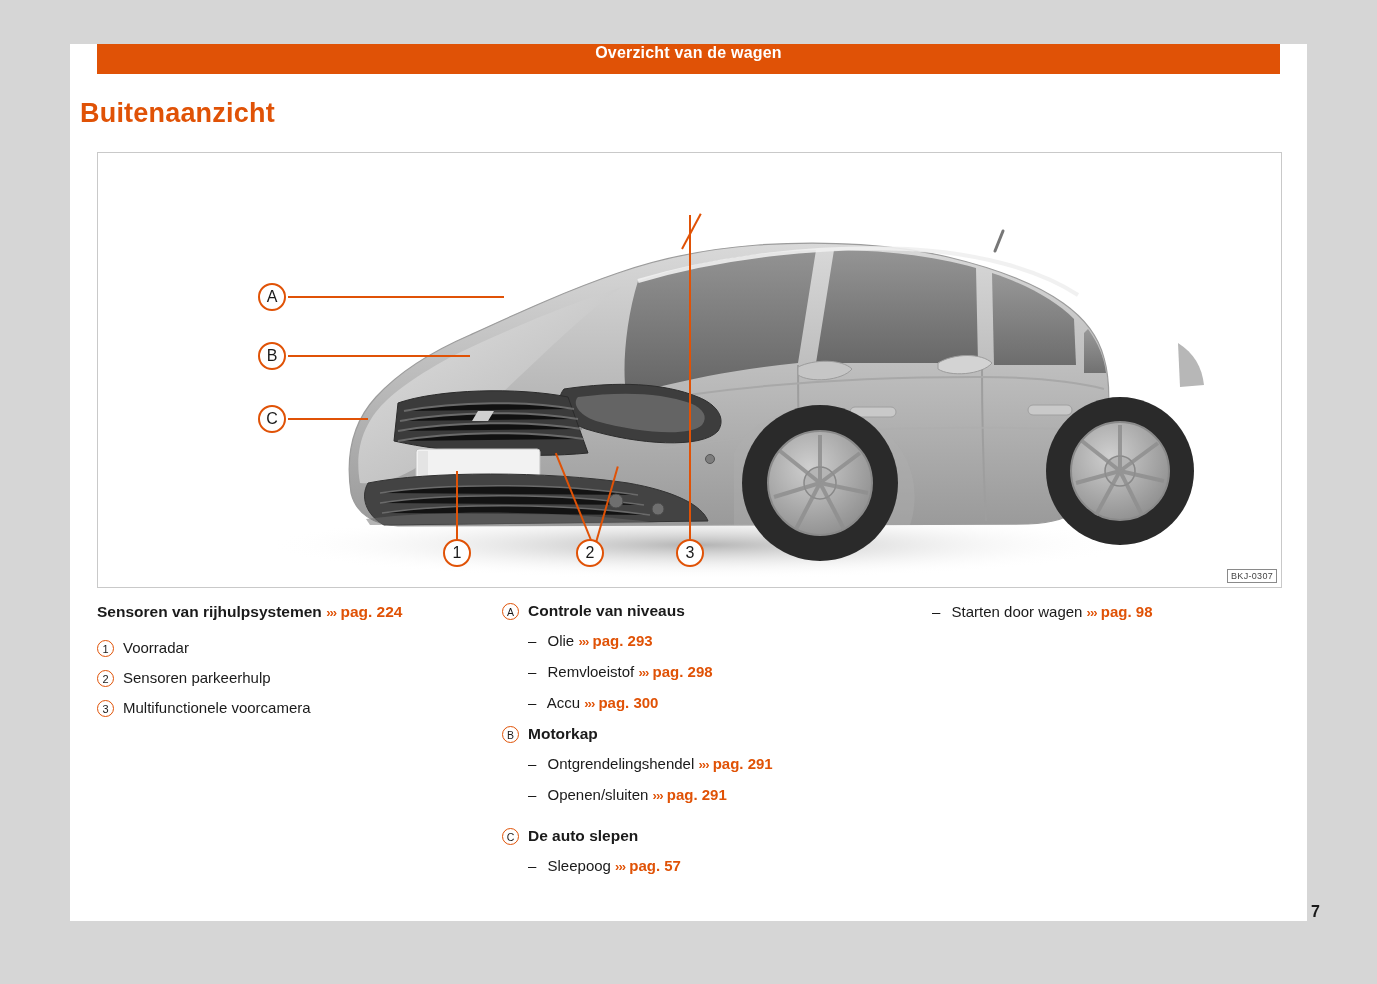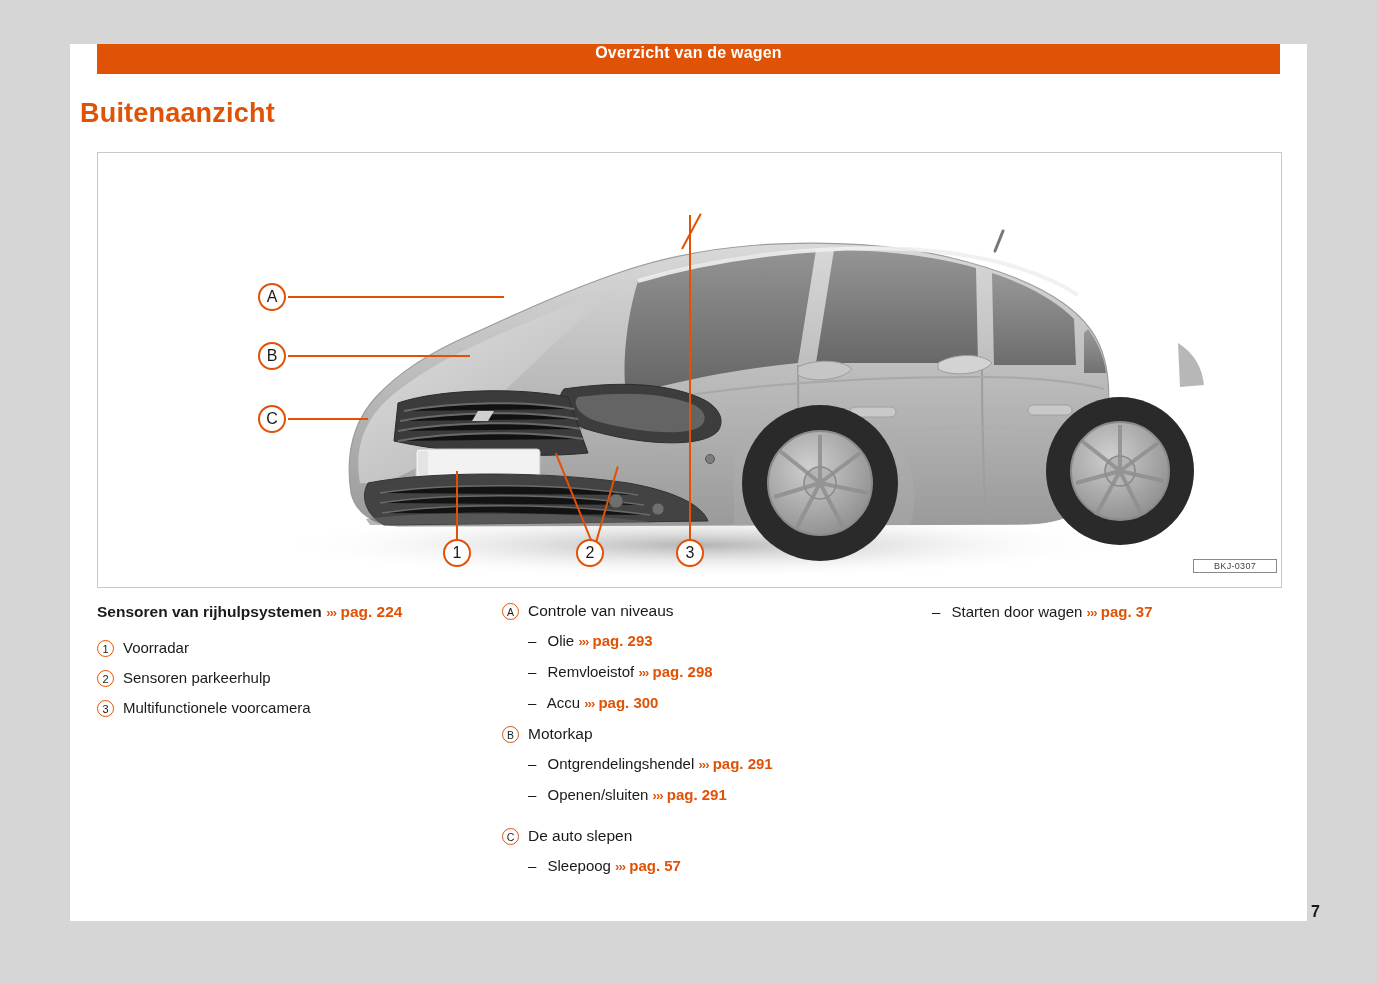--- a/index.html
+++ b/index.html
@@ -51,25 +51,25 @@
     top: 152px;
     width: 1183px;
     height: 434px;
     border: 1px solid #c9c9c9;
     background: #ffffff;
     overflow: hidden;
   }
   .fig-code {
     position: absolute;
     right: 4px;
-    bottom: 14px;
+    bottom: 4px;
     border: 1px solid #8a8a8a;
     font-size: 9px;
     color: #444;
-    padding: 1px 20px;
+    padding: 1px 3px;
     background: #fff;
     letter-spacing: 0.3px;
   }
   
   .bubble {
     position: absolute;
     width: 28px;
     height: 28px;
     border-radius: 50%;
     border: 2px solid #e05206;
@@ -157,21 +157,21 @@
     color: #1a1a1a;
     font-size: 10.5px;
     display: flex;
     align-items: center;
     justify-content: center;
     margin-right: 9px;
     margin-top: 3px;
     box-sizing: border-box;
   }
   .group-title {
-    font-weight: normal;
+    font-weight: bold;
     font-size: 15.5px;
   }
   .sub {
     margin-left: 26px;
     margin-bottom: 8px;
     line-height: 22px;
   }
   .dash { margin-right: 7px; }
   .col3 .sub { margin-left: 0; }
   .page-num {
@@ -428,19 +428,19 @@
       <span class="arrows">›››</span>
       <span class="pgref">pag. 57</span>
     </div>
   </div>
 
   <div class="col col3">
     <div class="sub" style="margin-top:1px;">
       <span class="dash">–</span>
       <span>Starten door wagen</span>
       <span class="arrows">›››</span>
-      <span class="pgref">pag. 37</span>
+      <span class="pgref">pag. 98</span>
     </div>
   </div>
 
 </div>
 
 <div class="page-num">7</div>
 
 </body></html>

